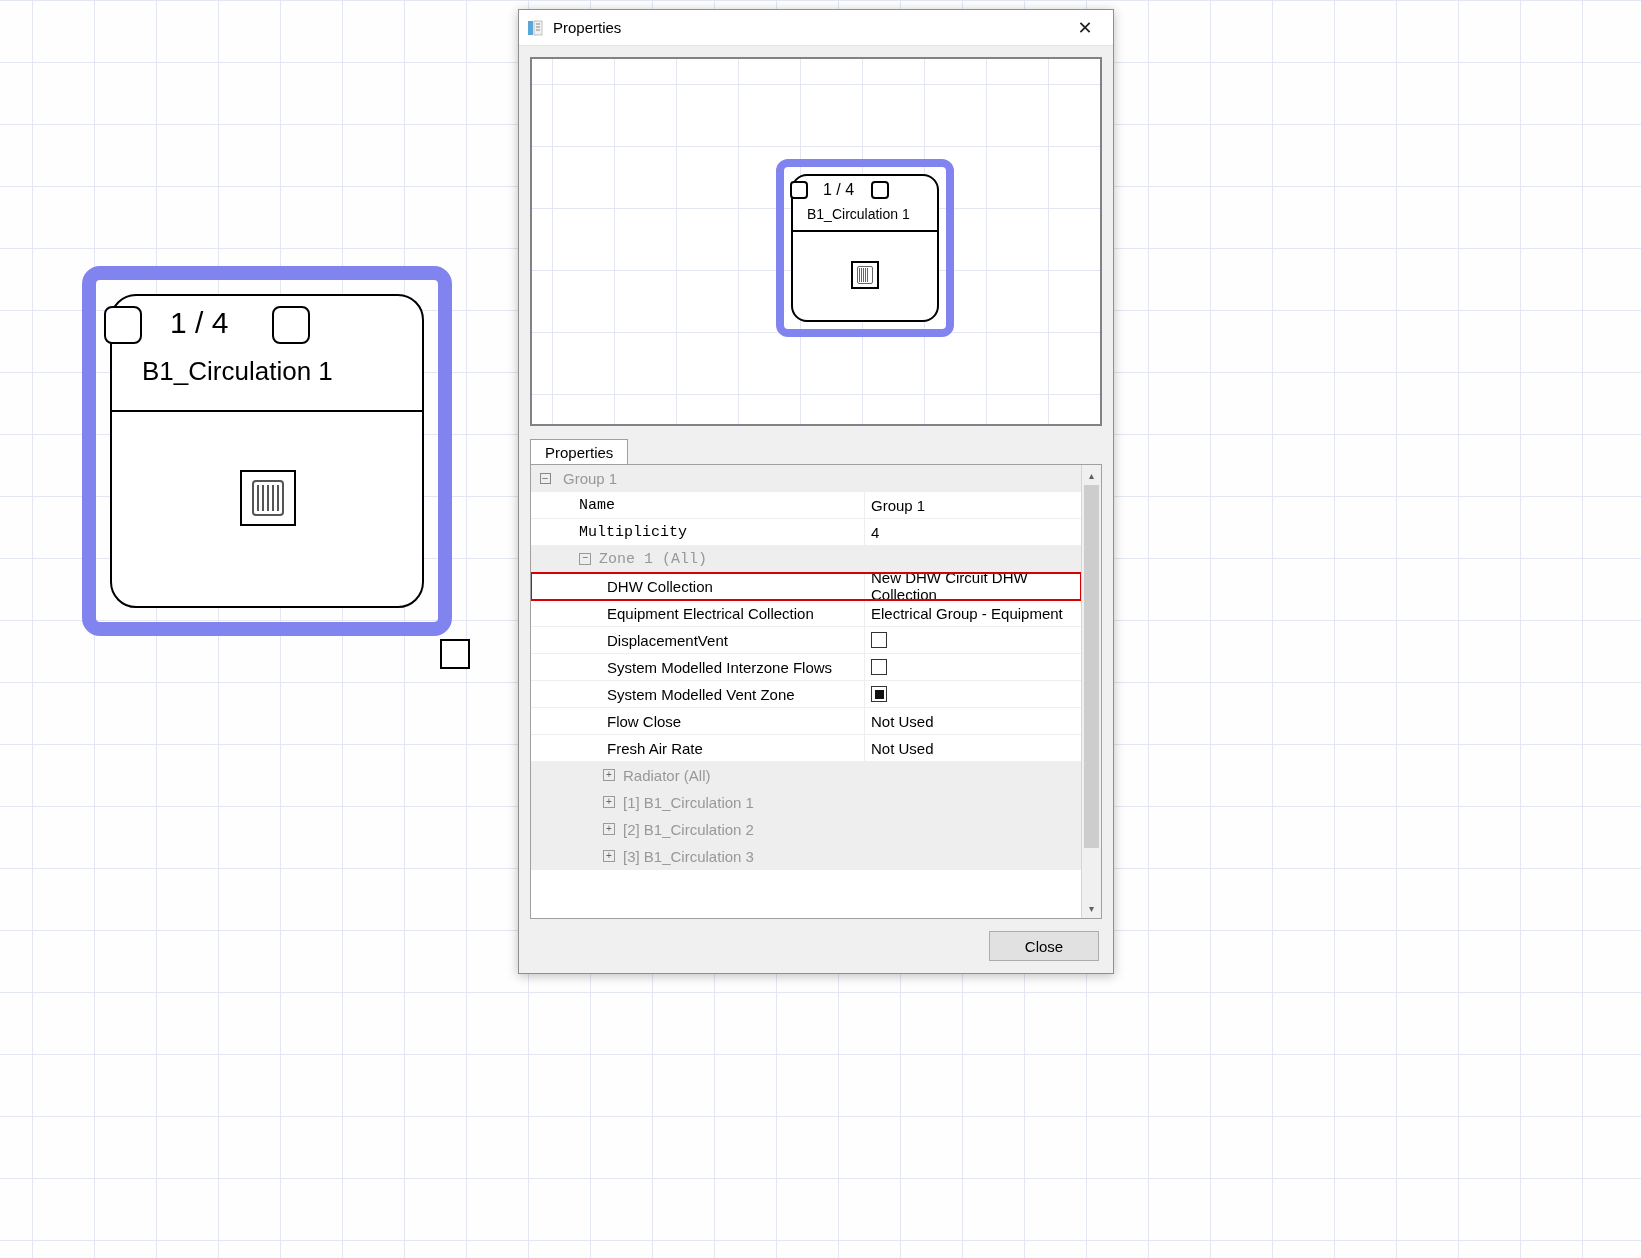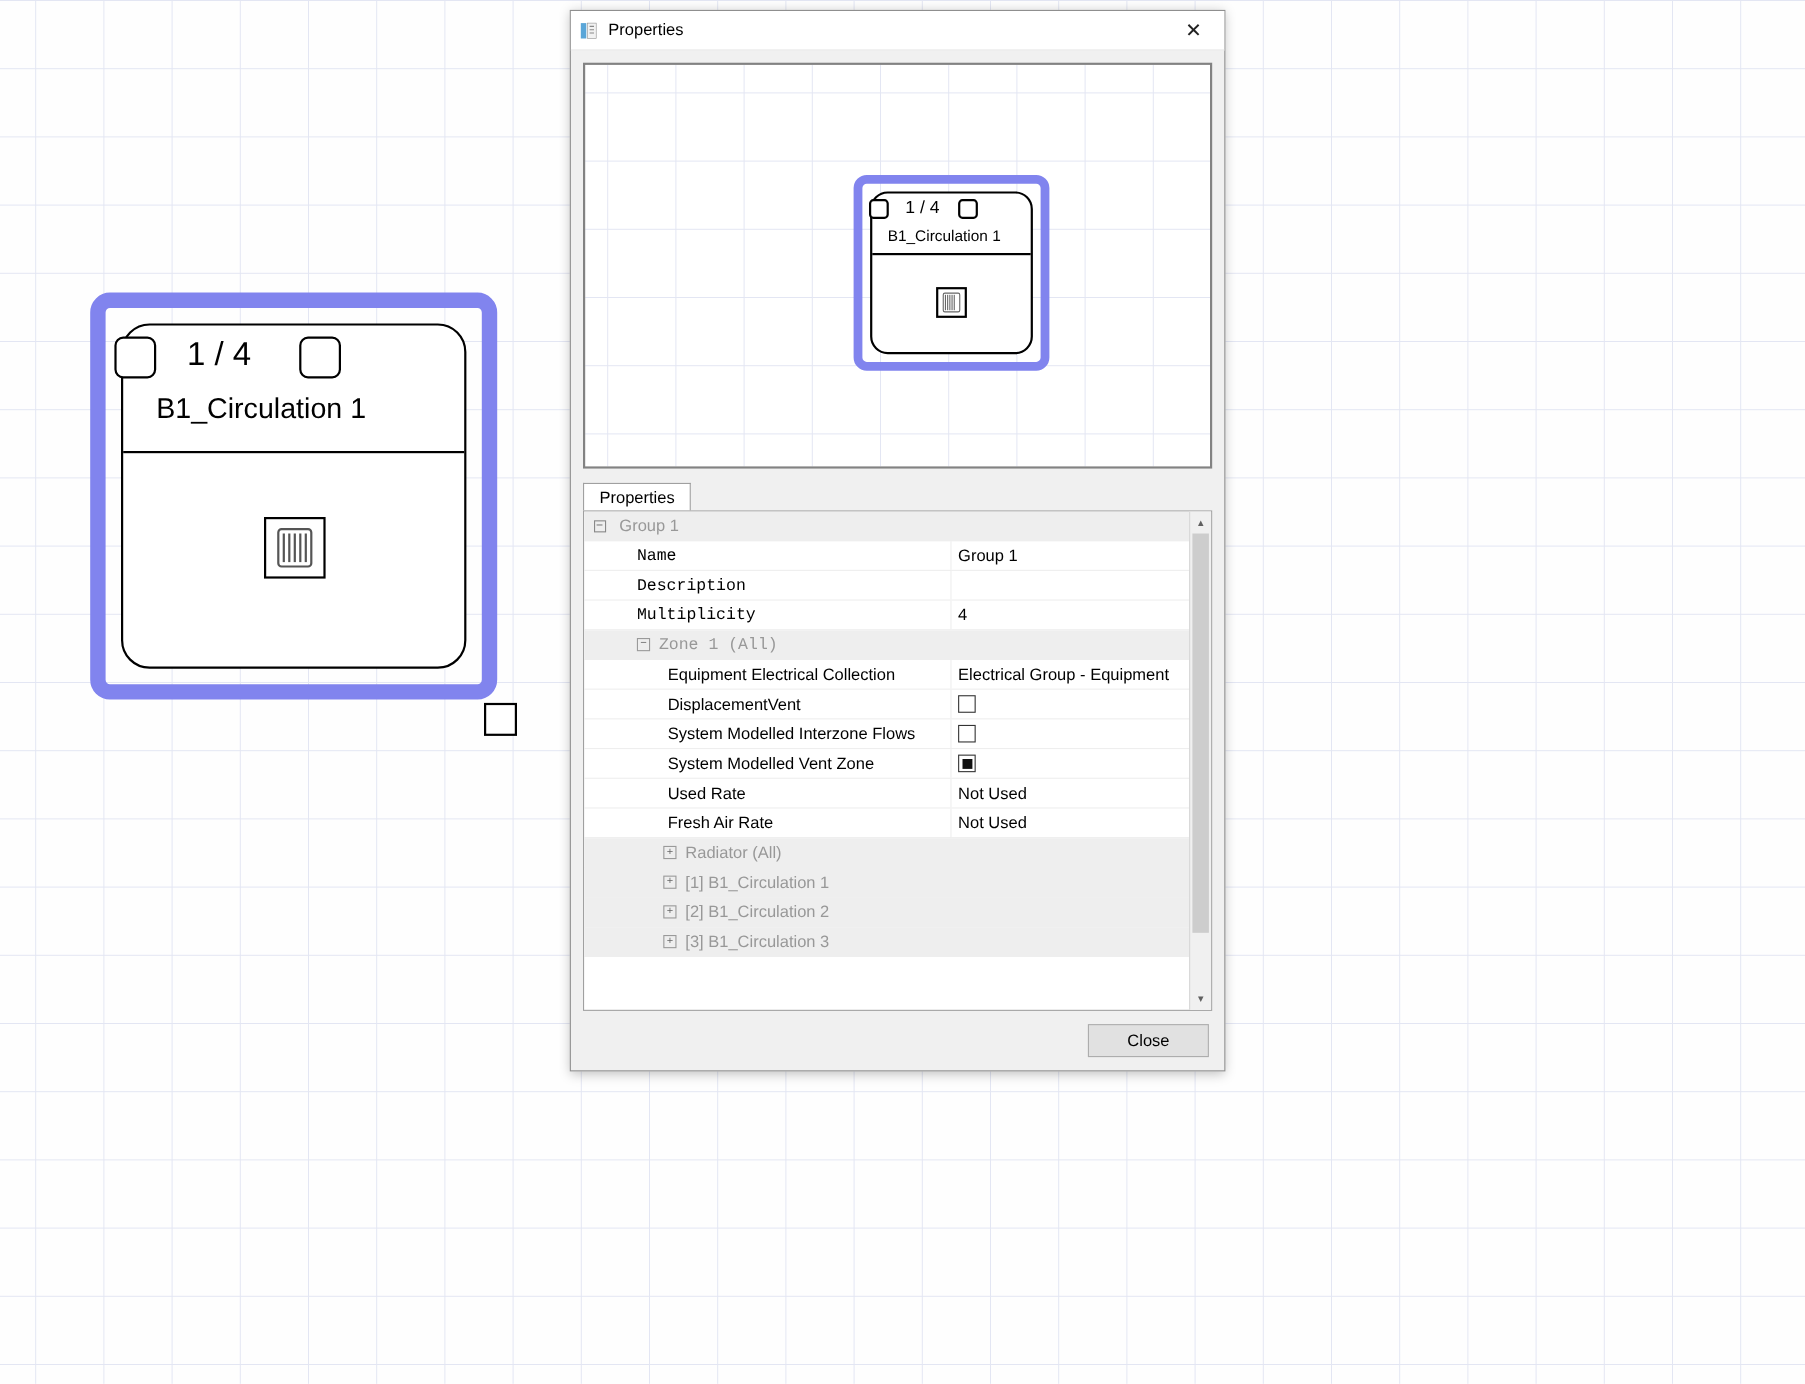--- a/index.html
+++ b/index.html
@@ -288,32 +288,34 @@
           <span class="toggle"><span style="display:inline-block;width:11px;height:11px;border:1px solid #888;line-height:8px;">−</span></span>
           <span class="label">Group 1</span>
         </div>
         <div class="pg-row ">
           <span class="toggle"></span>
           <span class="label indent-1">Name</span>
           <span class="value">Group 1</span>
         </div>
         <div class="pg-row ">
           <span class="toggle"></span>
-          <span class="label indent-1">Description</span>
-          <span class="value"></span>
-        </div>
-        <div class="pg-row ">
-          <span class="toggle"></span>
           <span class="label indent-1">Multiplicity</span>
           <span class="value">4</span>
         </div>
         <div class="pg-row pg-header">
           <span class="toggle"></span>
           <span class="label indent-1" style="border-right:none;"><span class="child-toggle">−</span>Zone 1 (All)</span>
         </div>
+        <div class="pg-row red-outline">
+          <span class="toggle"></span>
+          <span class="label" style="padding-left:48px;">DHW Collection</span>
+          <span class="value">
+            <span>New DHW Circuit DHW Collection</span>
+          </span>
+        </div>
         <div class="pg-row ">
           <span class="toggle"></span>
           <span class="label" style="padding-left:48px;">Equipment Electrical Collection</span>
           <span class="value">
             <span>Electrical Group - Equipment</span>
           </span>
         </div>
         <div class="pg-row ">
           <span class="toggle"></span>
           <span class="label" style="padding-left:48px;">DisplacementVent</span>
@@ -330,21 +332,21 @@
         </div>
         <div class="pg-row ">
           <span class="toggle"></span>
           <span class="label" style="padding-left:48px;">System Modelled Vent Zone</span>
           <span class="value">
             <span class="cb filled"></span>
           </span>
         </div>
         <div class="pg-row ">
           <span class="toggle"></span>
-          <span class="label" style="padding-left:48px;">Used Rate</span>
+          <span class="label" style="padding-left:48px;">Flow Close</span>
           <span class="value">
             <span>Not Used</span>
           </span>
         </div>
         <div class="pg-row ">
           <span class="toggle"></span>
           <span class="label" style="padding-left:48px;">Fresh Air Rate</span>
           <span class="value">
             <span>Not Used</span>
           </span>

